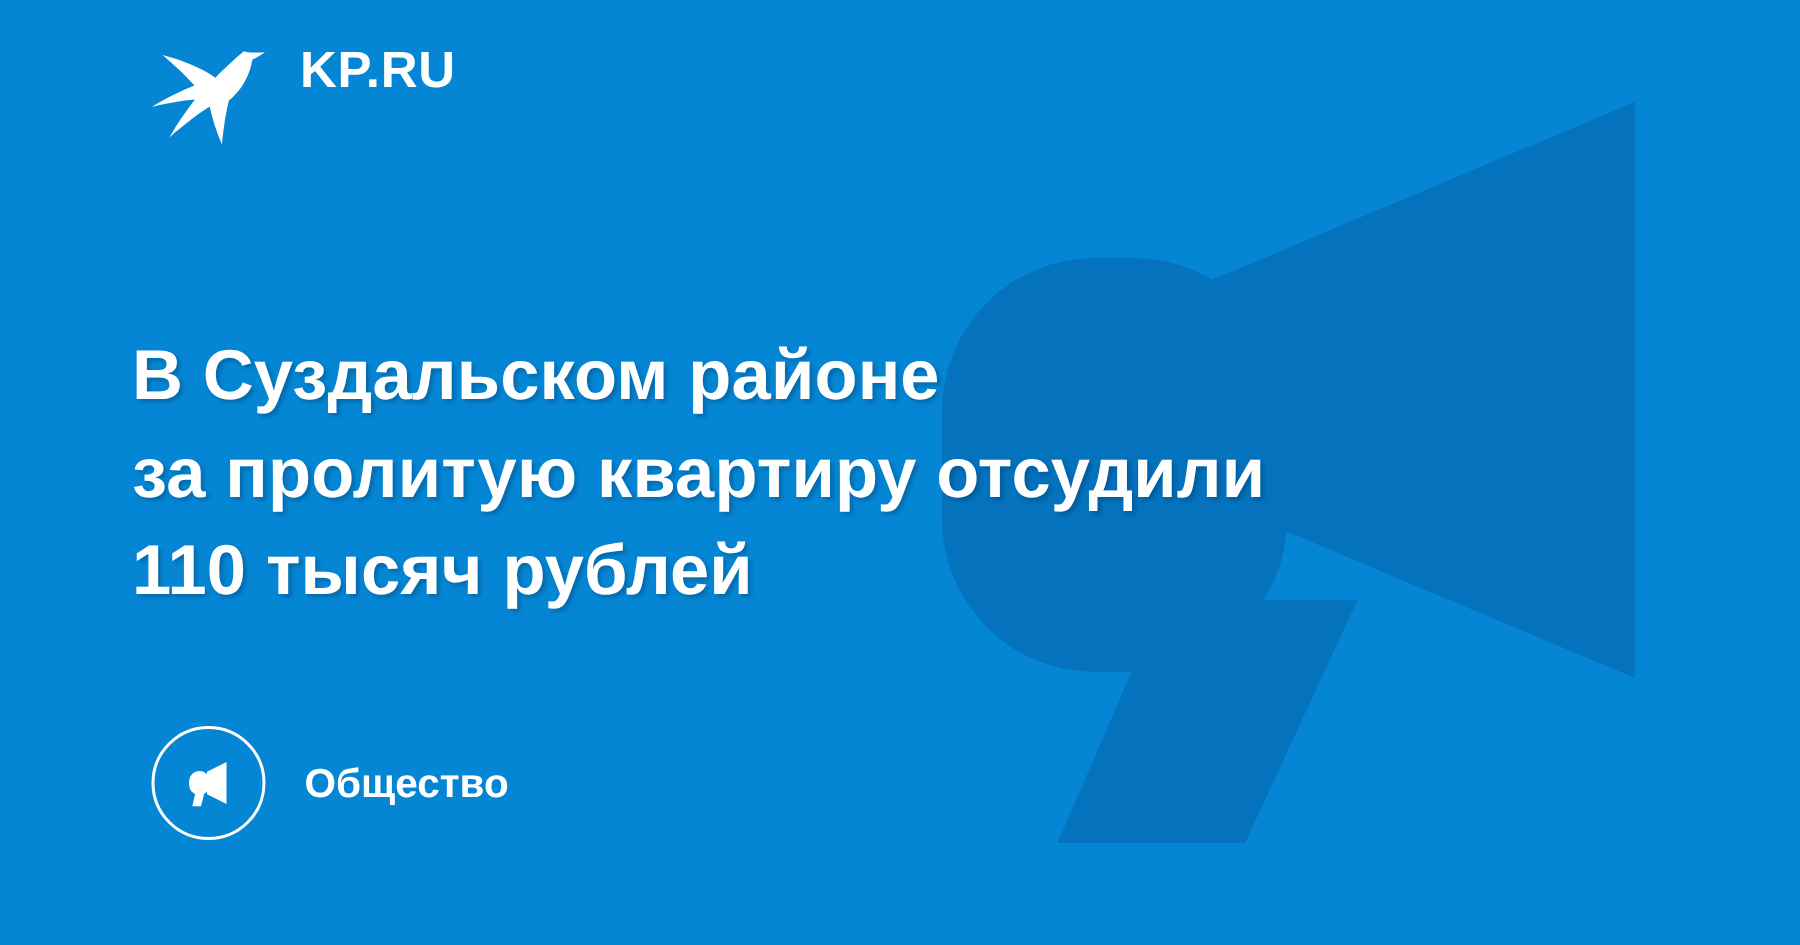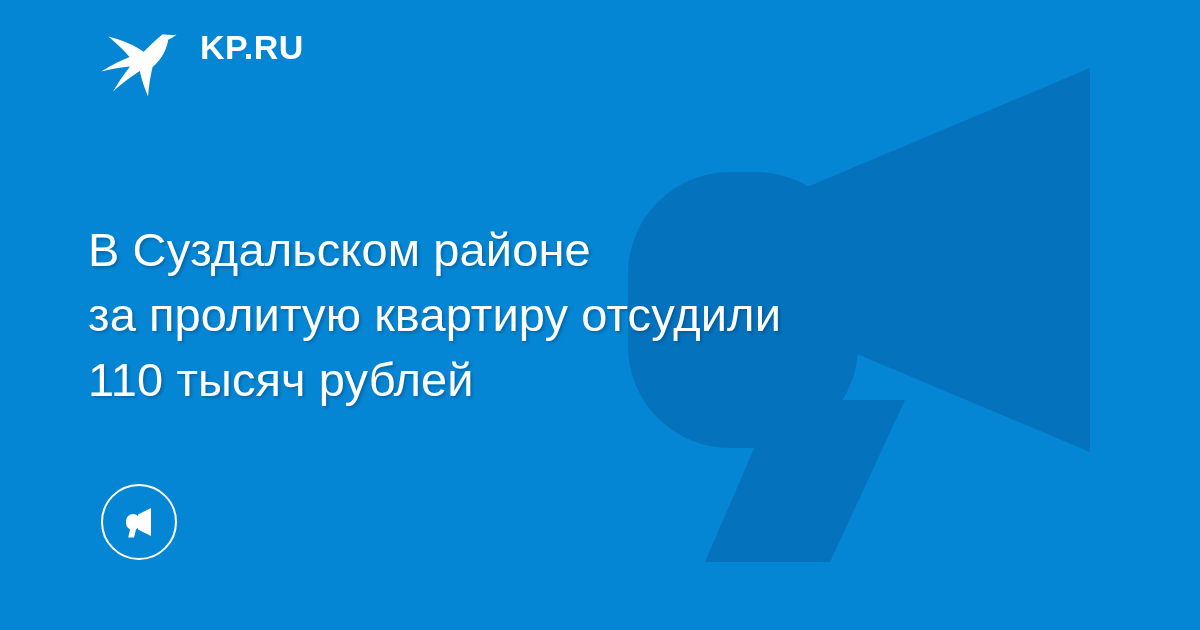--- a/index.html
+++ b/index.html
@@ -54,21 +54,21 @@
   }
 
   
   .headline {
     position: absolute;
     left: 88px;
     top: 186px;
     width: 960px;
     color: #ffffff;
     font-size: 47px;
-    font-weight: 400;
+    font-weight: 700;
     line-height: 65px;
     letter-spacing: 0.1px;
     text-shadow: 2px 2px 3px rgba(0, 40, 75, 0.30);
     white-space: pre-line;
   }
 
   
   .rubric {
     position: absolute;
     left: 101px;
@@ -142,15 +142,16 @@
     <span class="rubric-circle">
       <svg width="40" height="40" viewBox="0 0 40 40" aria-hidden="true">
 
         <path d="M32 6 L32 34 L19 27.5 L19 12.5 Z" fill="#ffffff"></path>
 
         <rect x="7" y="12" width="14" height="16" rx="7" ry="7" fill="#ffffff"></rect>
 
         <path d="M11.5 25.5 L17.5 25.5 L15.0 35.5 L9.2 35.5 Z" fill="#ffffff"></path>
       </svg>
     </span>
+    <span class="rubric-label">Общество</span>
   </div>
 
 </div>
 
 </body></html>

